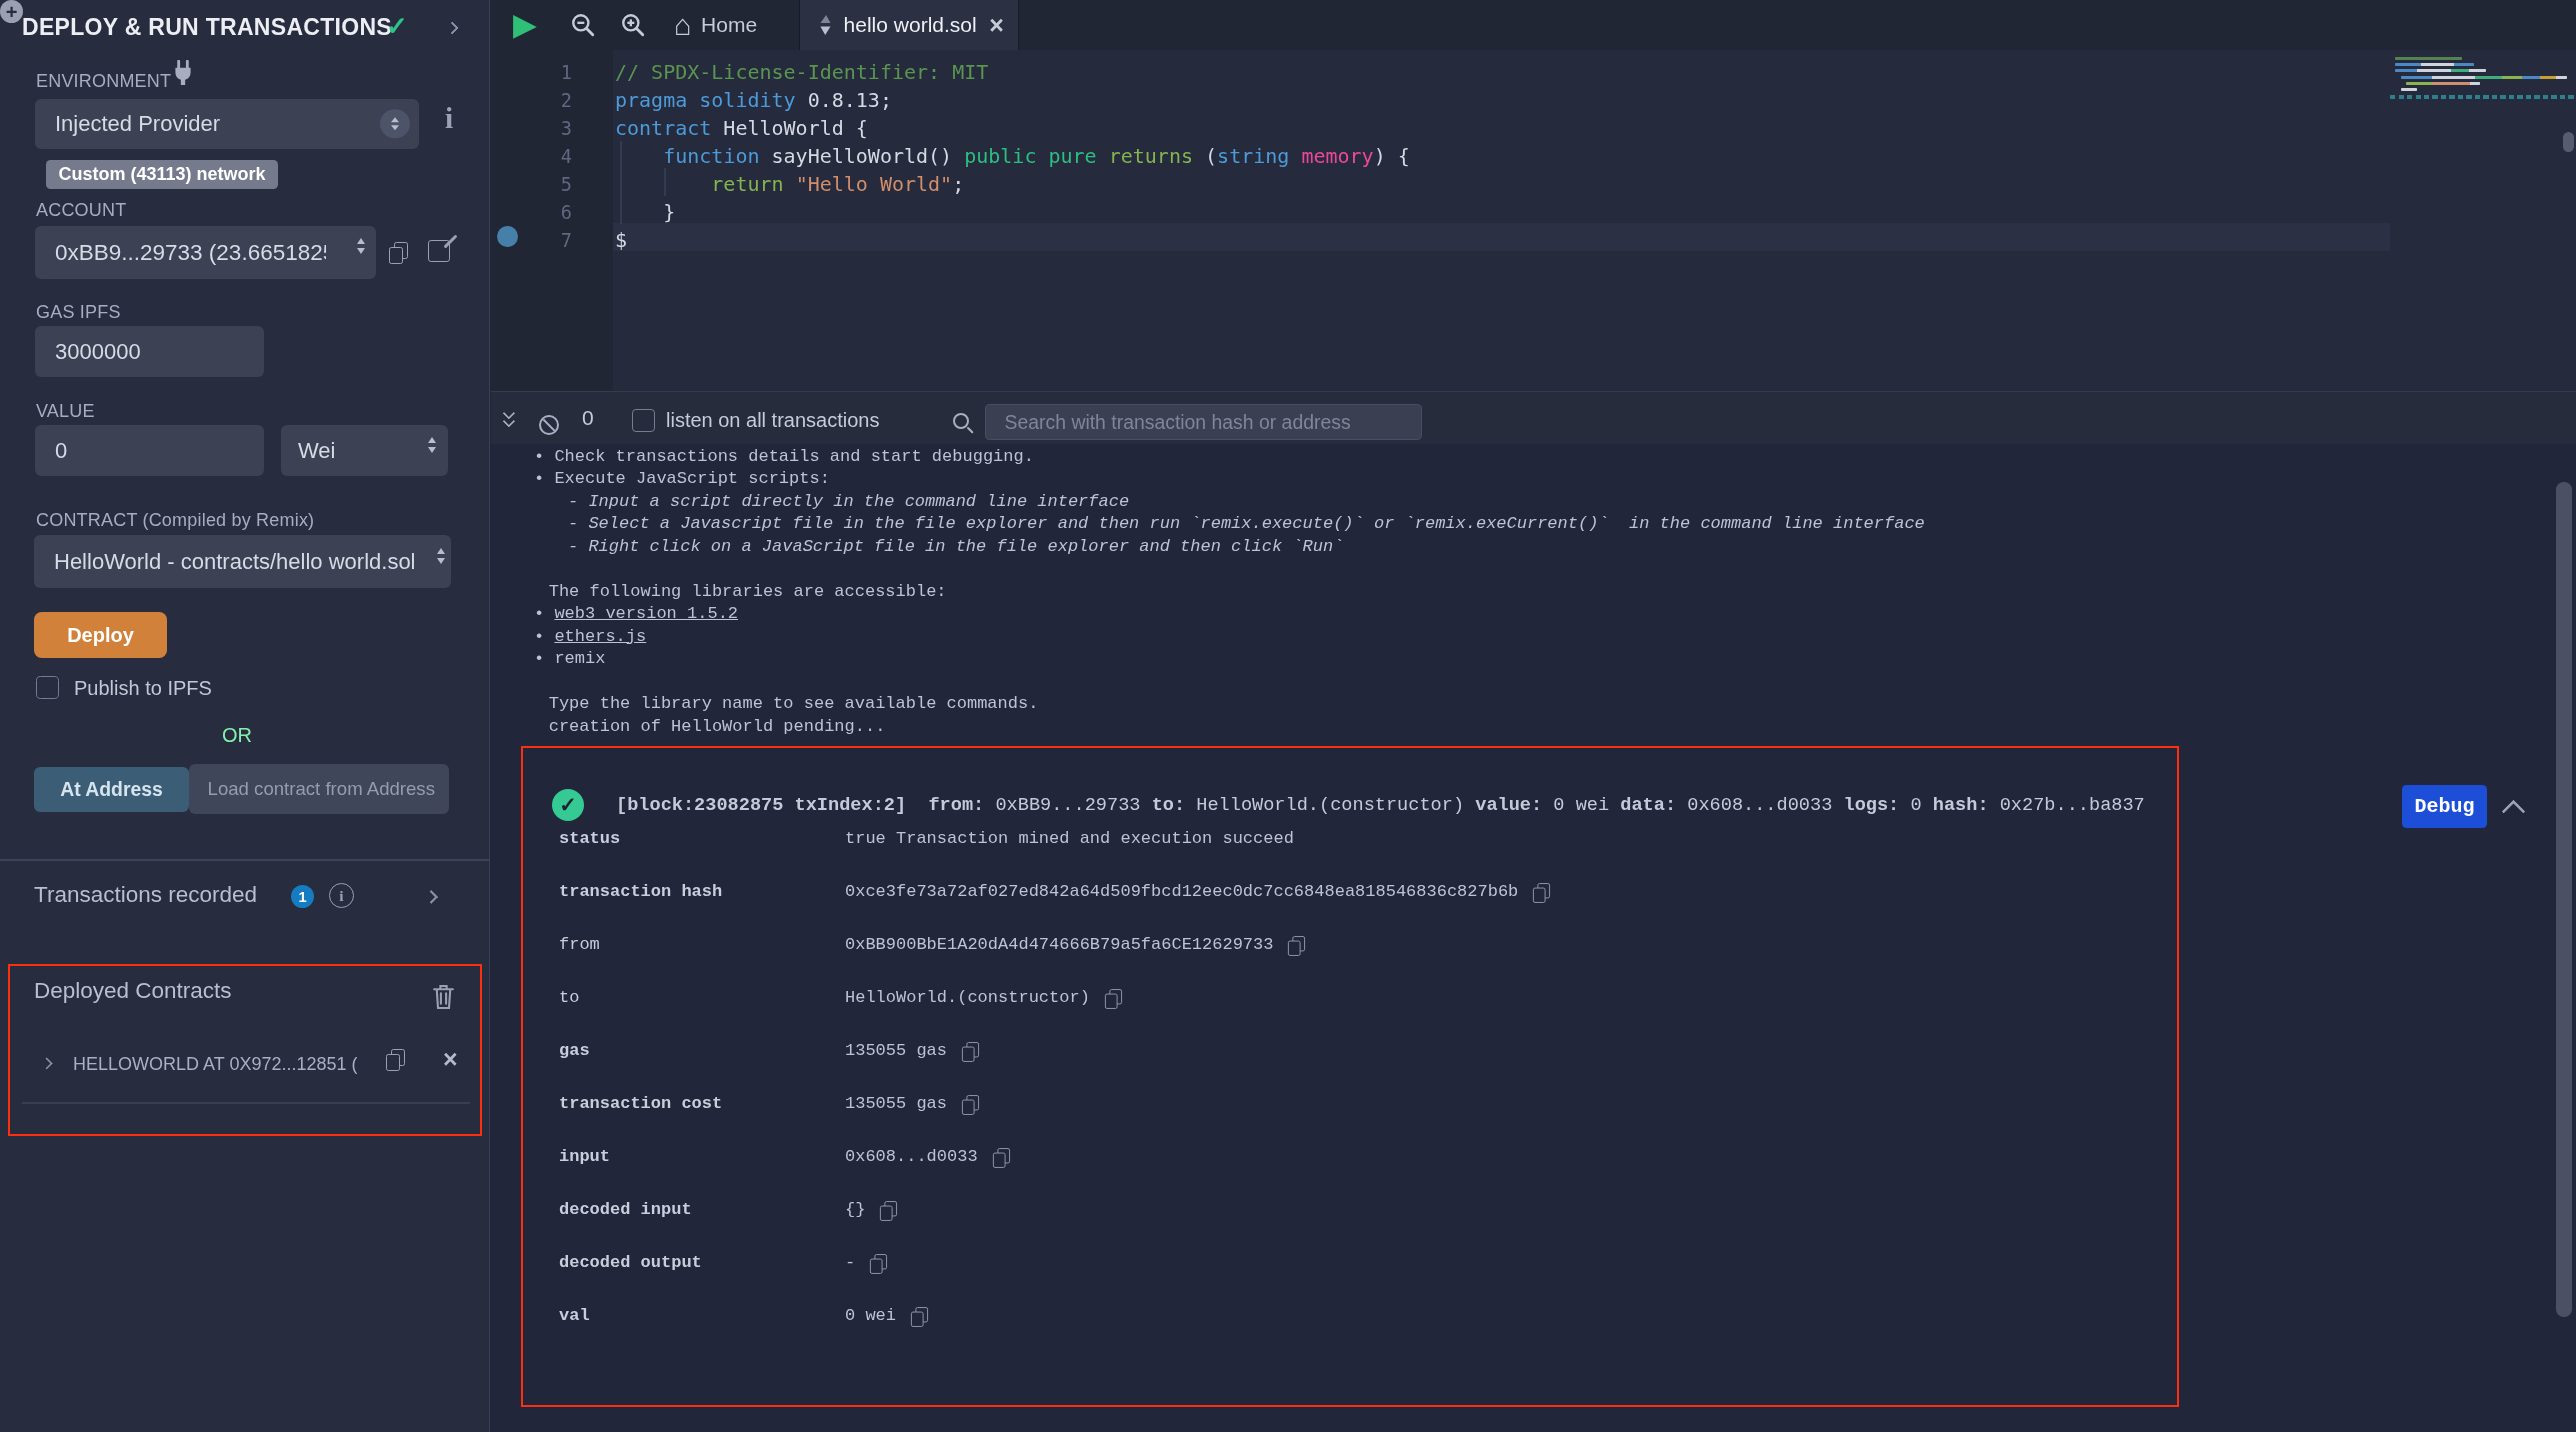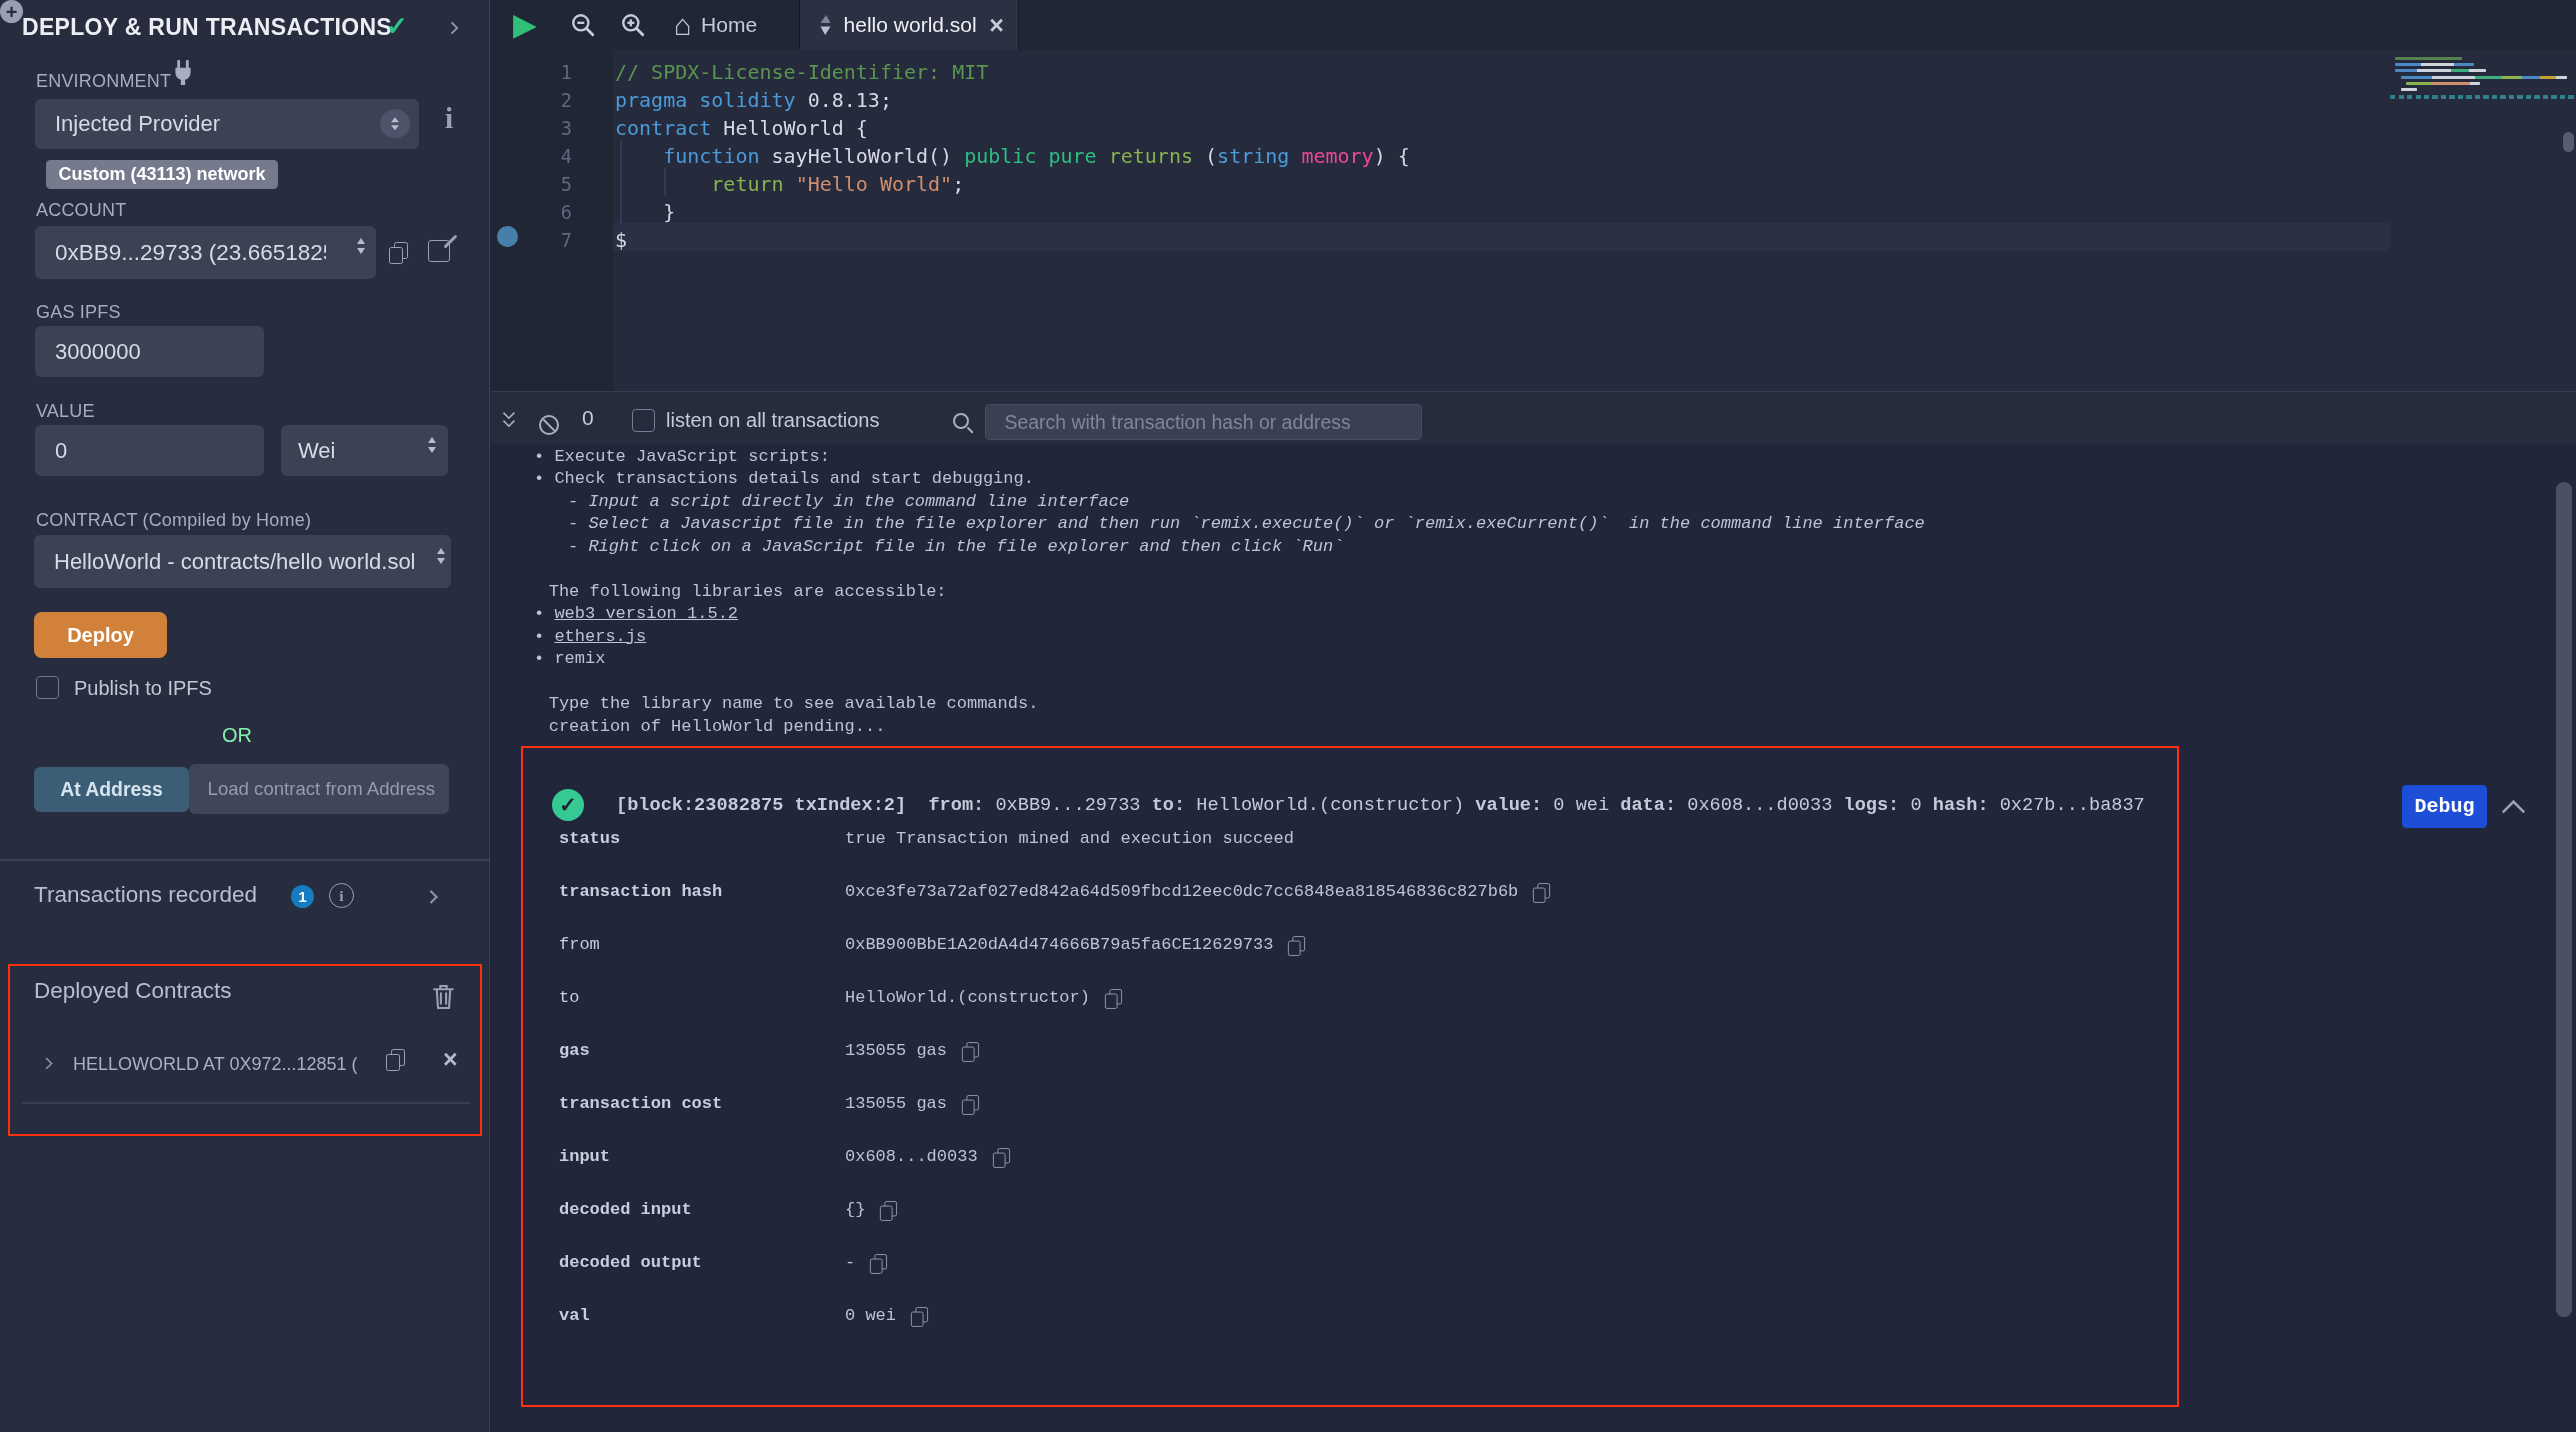--- a/index.html
+++ b/index.html
@@ -183,21 +183,21 @@
     <div class="sec-label" style="left:36px;top:401px" data-name="value-label">VALUE</div>
     <input class="sideinput" data-name="value-input" value="0" style="">
     <div class="selectbox" data-name="value-unit-select">
       <span>Wei</span>
       <span class="stepplain abs" style="right:12.4px;top:12.4px" data-name="chevron-updown-icon">
           <span class="tri-up sm"></span>
           <span class="tri-dn sm"></span>
         </span>
     </div>
 
-    <div class="sec-label" style="left:36px;top:510px" data-name="contract-label">CONTRACT (Compiled by Home)</div>
+    <div class="sec-label" style="left:36px;top:510px" data-name="contract-label">CONTRACT (Compiled by Remix)</div>
     <div class="selectbox" data-name="contract-select">
       <span class="clip">HelloWorld - contracts/hello world.sol</span>
       <span class="stepplain abs" style="right:6.2px;top:13px" data-name="chevron-updown-icon">
           <span class="tri-up sm"></span>
           <span class="tri-dn sm"></span>
         </span>
     </div>
 
     <button data-name="deploy-button" style="border:none;cursor:pointer">Deploy</button>
     <span class="checkbox" data-name="publish-ipfs-checkbox"></span>
@@ -290,22 +290,22 @@
     <span class="iban" data-name="clear-icon"></span>
     <span data-name="pending-count">0</span>
     <span class="checkbox" data-name="listen-checkbox"></span>
     <span data-name="listen-label">listen on all transactions</span>
     <span class="isearch" data-name="terminal-search-icon"></span>
     <input data-name="terminal-search-input" placeholder="Search with transaction hash or address" style="">
   </div>
 
   <div data-name="terminal-body">
     <div data-name="terminal-log">
+        <div class="tline bullet" data-name="terminal-line"><span>• </span><span>Check transactions details and start debugging.</span></div>
         <div class="tline bullet" data-name="terminal-line"><span>• </span><span>Execute JavaScript scripts:</span></div>
-        <div class="tline bullet" data-name="terminal-line"><span>• </span><span>Check transactions details and start debugging.</span></div>
         <div class="tline dash" data-name="terminal-line"><span>- </span><span>Input a script directly in the command line interface</span></div>
         <div class="tline dash" data-name="terminal-line"><span>- </span><span>Select a Javascript file in the file explorer and then run `remix.execute()` or `remix.exeCurrent()`  in the command line interface</span></div>
         <div class="tline dash" data-name="terminal-line"><span>- </span><span>Right click on a JavaScript file in the file explorer and then click `Run`</span></div>
         <div class="tline blank" data-name="terminal-line"></div>
         <div class="tline plain" data-name="terminal-line"><span>The following libraries are accessible:</span></div>
         <div class="tline bullet" data-name="terminal-line"><span>• </span><span class="tlink" data-name="terminal-link">web3 version 1.5.2</span></div>
         <div class="tline bullet" data-name="terminal-line"><span>• </span><span class="tlink" data-name="terminal-link">ethers.js</span></div>
         <div class="tline bullet" data-name="terminal-line"><span>• </span><span>remix</span></div>
         <div class="tline blank" data-name="terminal-line"></div>
         <div class="tline plain" data-name="terminal-line"><span>Type the library name to see available commands.</span></div>

